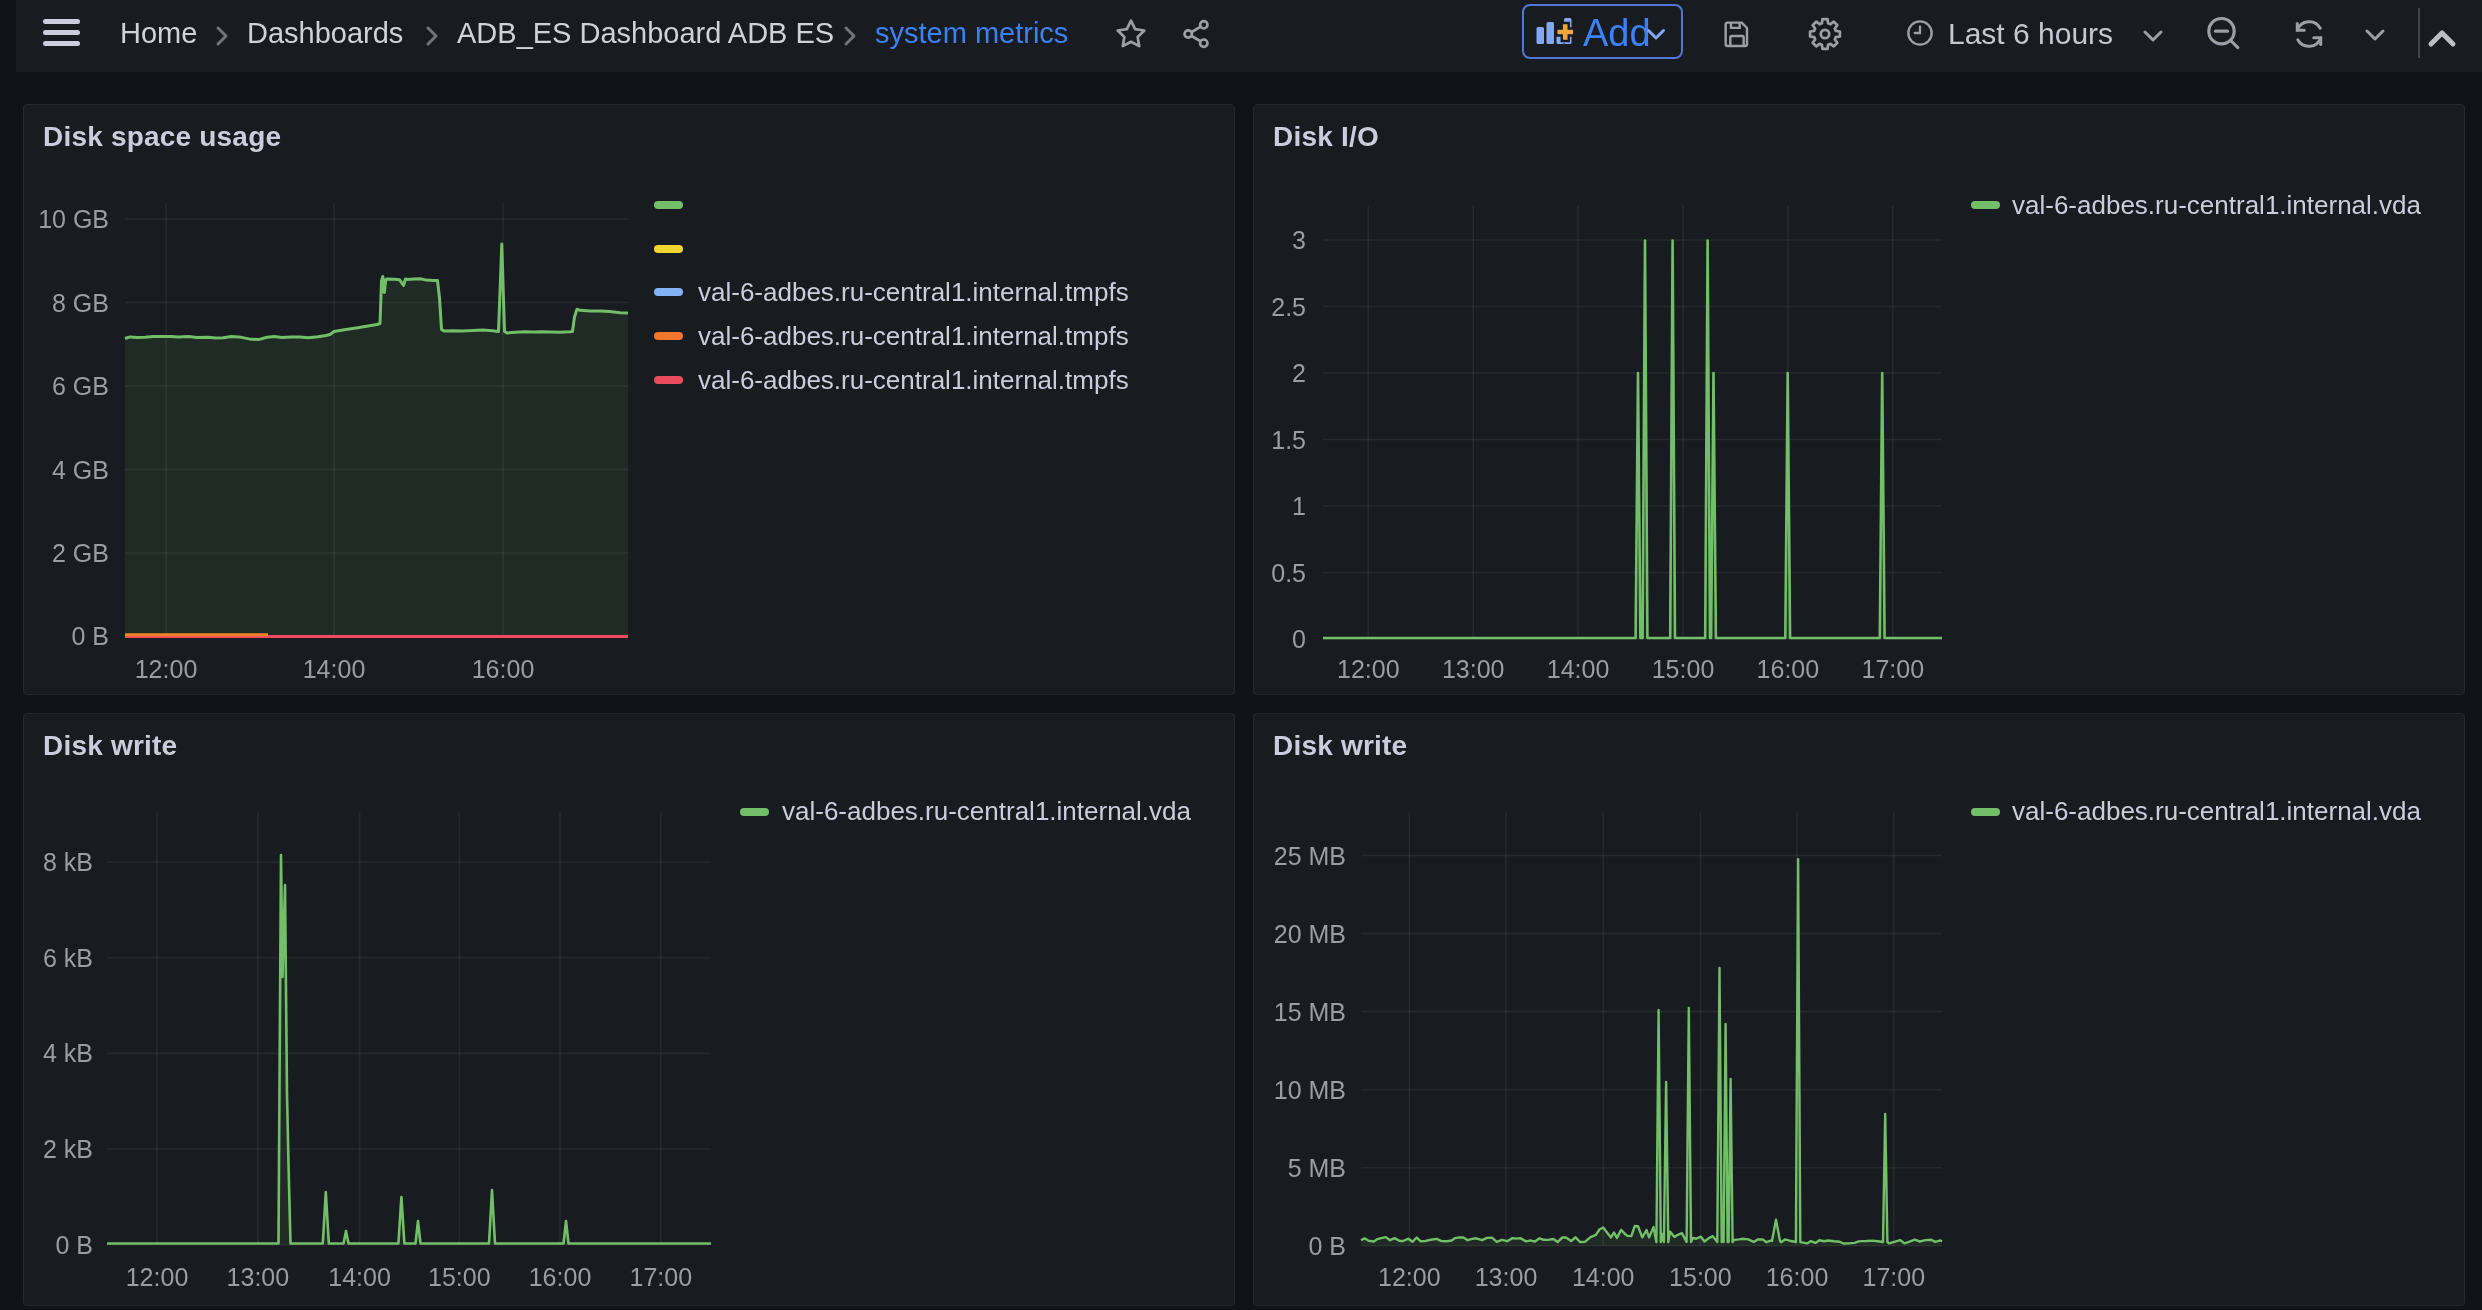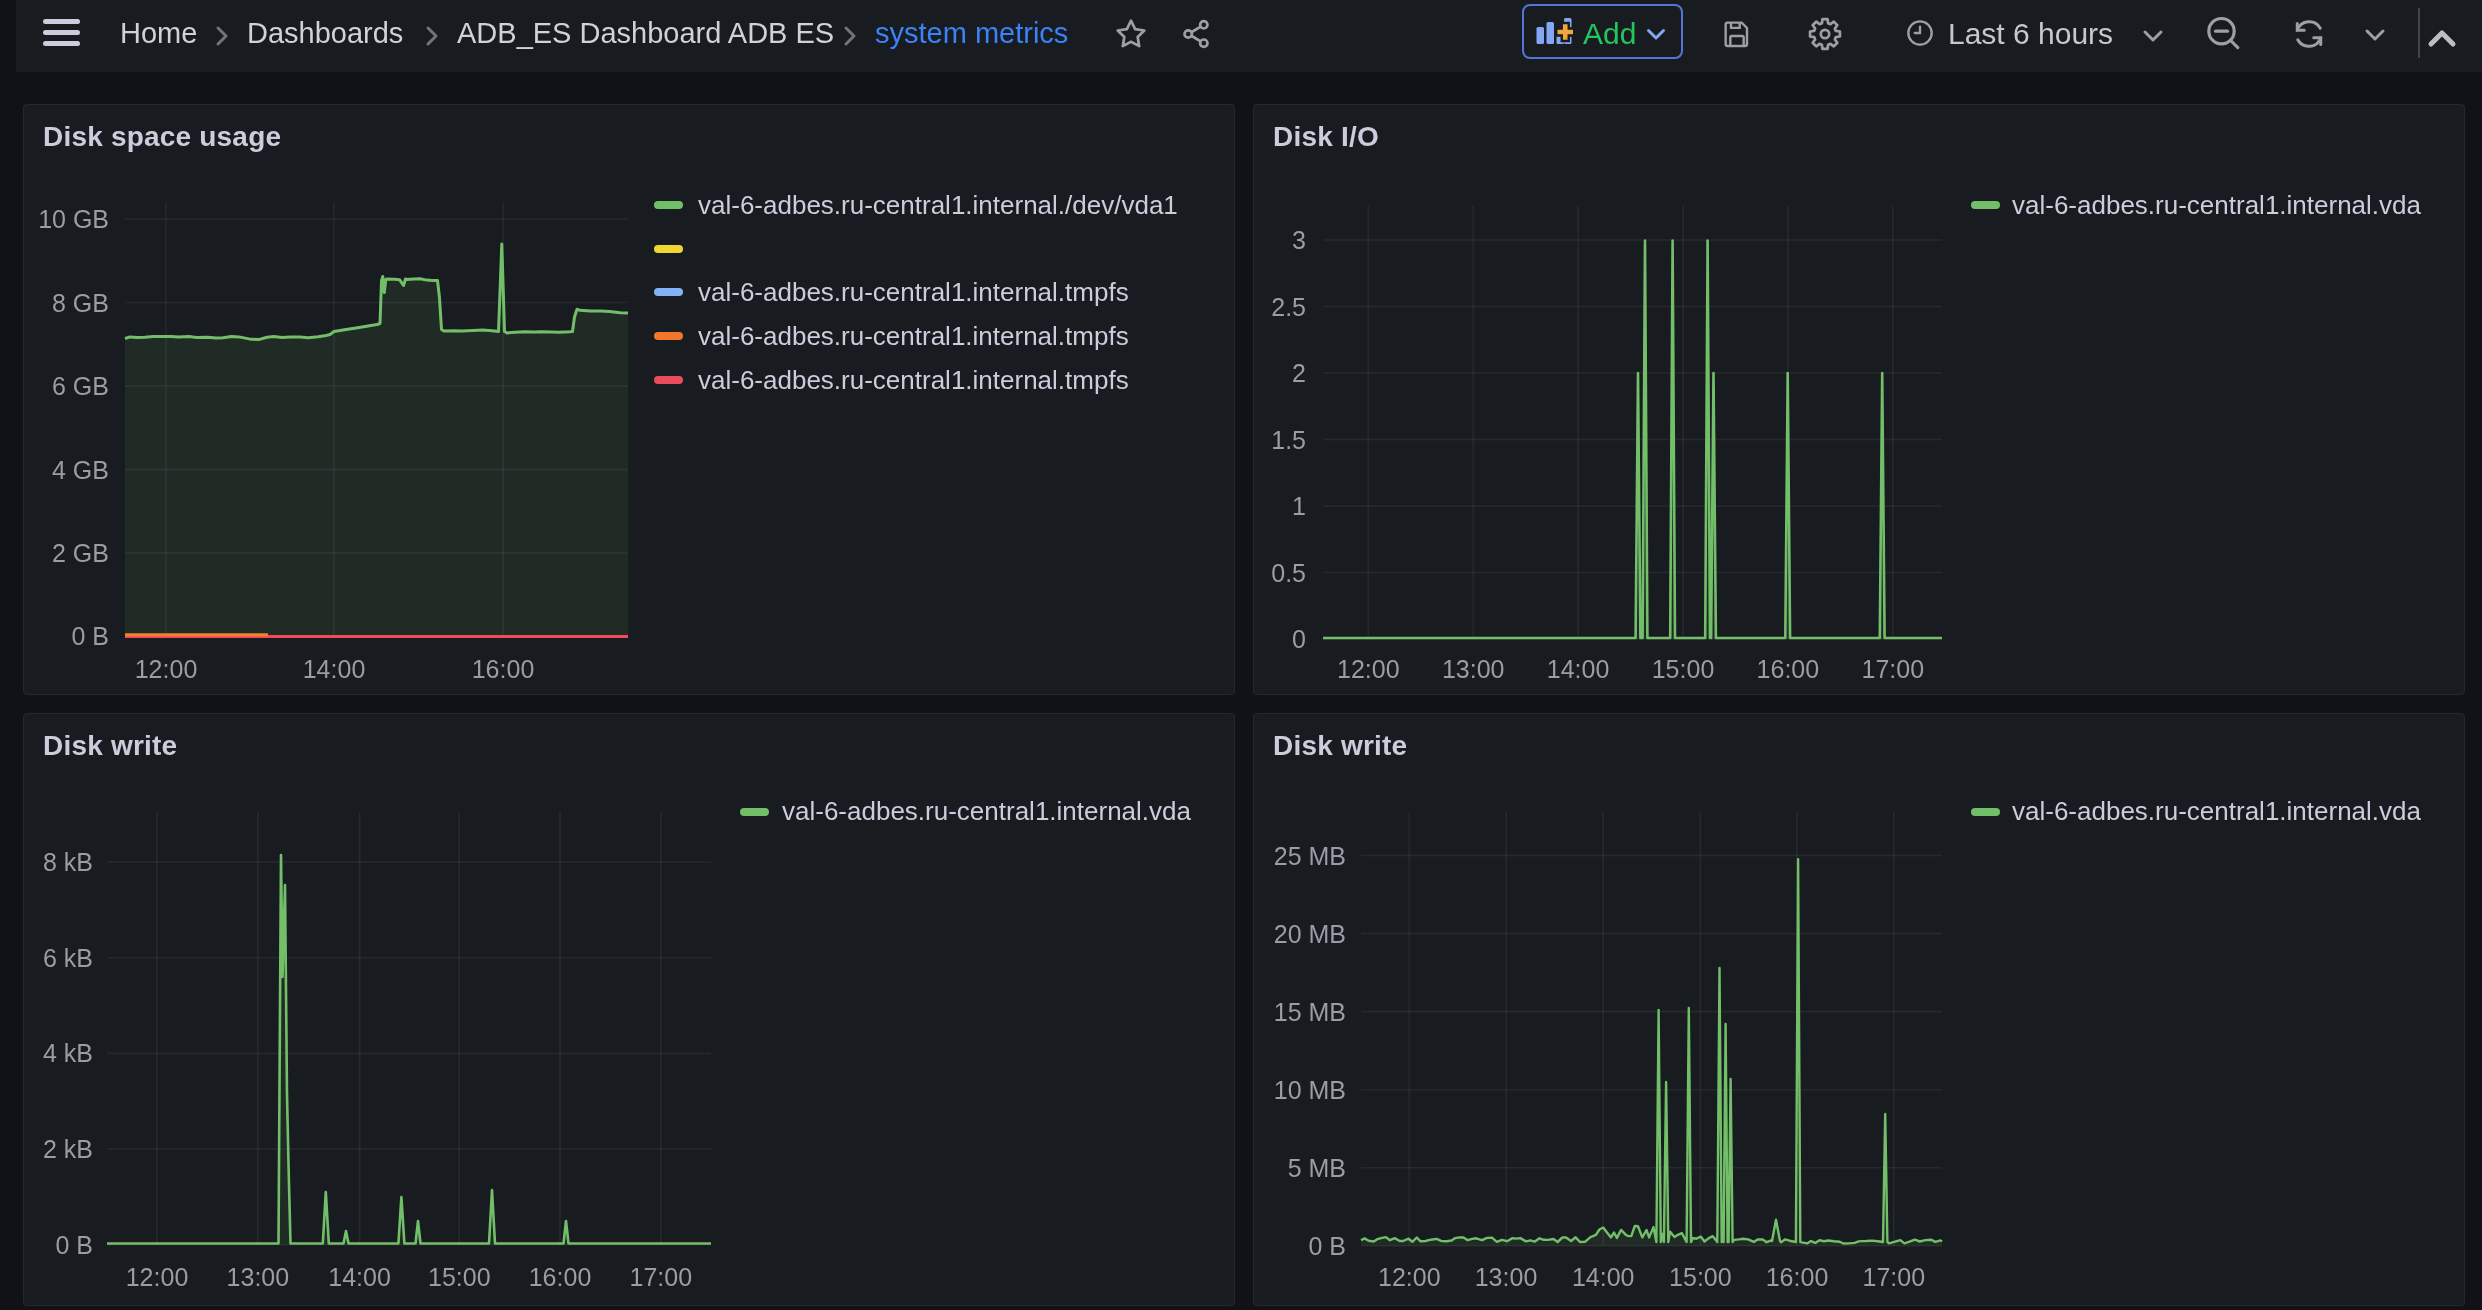--- a/index.html
+++ b/index.html
@@ -48,21 +48,21 @@
       </g>
     </svg>
   <div style="position:absolute;left:1506px;top:4px;width:161px;height:55px;border:2px solid #5276d5;border-radius:8px;"></div>
   <svg class="navicon" style="left:1520px;top:15px" width="39" height="34" viewBox="0 0 39 34">
     <rect x="0.5" y="12" width="7.5" height="17" rx="1.5" fill="#83a7f4"></rect>
     <rect x="10.5" y="7" width="7.5" height="22" rx="1.5" fill="#83a7f4"></rect>
     <rect x="20.5" y="16" width="7.5" height="13" rx="1.5" fill="#83a7f4"></rect>
     <rect x="28" y="3" width="7.5" height="26" rx="1.5" fill="#83a7f4"></rect>
     <path d="M25.75 8 h7 v5.5 h5.5 v7 h-5.5 v5.5 h-7 v-5.5 h-5.5 v-7 h5.5 Z" fill="#eda73c" stroke="#181b1f" stroke-width="2.4"></path>
   </svg>
-  <div class="crumb" style="left:1567px;color:#22c55e;font-size:30px;font-weight:400">Add</div>
+  <div class="crumb" style="left:1567px;color:#3b82f6;font-size:38px;font-weight:400">Add</div>
   <svg class="navicon" style="left:1628px;top:22px" width="24" height="24" viewBox="0 0 24 24">
       <path d="M4.5 8.5 L12 16 L19.5 8.5" stroke="#83a7f4" stroke-width="3" fill="none" stroke-linecap="round" stroke-linejoin="round"></path>
     </svg>
   <svg class="navicon" style="left:1705px;top:17px" width="32" height="34" viewBox="0 0 24 24">
       <g fill="none" stroke="#9d9fa8" stroke-width="1.8">
         <path d="M4.5 3.5 h11 l4 4 v12 a1.5 1.5 0 0 1 -1.5 1.5 h-13 a1.5 1.5 0 0 1 -1.5 -1.5 v-14.5 a1.5 1.5 0 0 1 1.5 -1.5 Z" stroke-linejoin="round"></path>
         <path d="M7.5 3.8 v3.6 h6.5 v-3.6"></path>
         <path d="M7 21 v-6.5 a1 1 0 0 1 1 -1 h8 a1 1 0 0 1 1 1 V21"></path>
       </g>
     </svg>
@@ -124,21 +124,20 @@
       <text x="85" y="531" fill="#9a9ca6" font-size="25" text-anchor="end" dominant-baseline="central">0 B</text>
       <text x="142" y="564" fill="#9a9ca6" font-size="25" text-anchor="middle" dominant-baseline="central">12:00</text>
       <text x="310" y="564" fill="#9a9ca6" font-size="25" text-anchor="middle" dominant-baseline="central">14:00</text>
       <text x="479" y="564" fill="#9a9ca6" font-size="25" text-anchor="middle" dominant-baseline="central">16:00</text>
       <path d="M101,233.5 L106,231.9 L113.6,232.4 L120.9,232.3 L129.4,231.5 L138.4,231.5 L147.1,231.5 L154.5,232.1 L164.8,231.6 L172.7,232.4 L183.5,232.3 L192.1,233.0 L199.2,232.8 L207.4,231.6 L214.9,231.9 L225.1,233.9 L234.5,234.6 L243.0,232.3 L250.2,231.5 L258.0,232.5 L266.7,231.9 L276.1,232.1 L284.3,232.7 L294.1,231.8 L302,230.5 L306,229.5 L310,226.5 L316,225.5 L322,224.5 L332,223 L344,221 L353,219.5 L356,218.5 L357.5,176 L358.8,171.5 L360.3,187.5 L361.8,174.5 L363,173.9 L370.5,174.3 L375.7,174.8 L379.5,180.5 L381.5,174 L383,174.4 L390.0,173.9 L396.0,173.7 L402.7,175.1 L408.9,175.4 L413.5,175.5 L415.5,193 L417.5,224.5 L420,225.9 L429.4,225.7 L438.2,226.1 L449.0,225.6 L458.6,225.0 L468.4,225.8 L474.5,226.5 L477.8,139 L480.5,226.5 L483,227.9 L491.1,227.2 L500.8,226.7 L509.7,226.9 L517.1,226.8 L527.2,226.9 L535.2,227.2 L545.7,226.8 L548.5,226.5 L550.5,212 L553,204.2 L556,205.3 L566.5,206.1 L577.0,206.0 L585.7,206.5 L596.2,207.7 L604,208 L604,531 L101,531 Z" fill="rgba(115,191,105,0.10)" stroke="none"></path>
       <path d="M101,233.5 L106,231.9 L113.6,232.4 L120.9,232.3 L129.4,231.5 L138.4,231.5 L147.1,231.5 L154.5,232.1 L164.8,231.6 L172.7,232.4 L183.5,232.3 L192.1,233.0 L199.2,232.8 L207.4,231.6 L214.9,231.9 L225.1,233.9 L234.5,234.6 L243.0,232.3 L250.2,231.5 L258.0,232.5 L266.7,231.9 L276.1,232.1 L284.3,232.7 L294.1,231.8 L302,230.5 L306,229.5 L310,226.5 L316,225.5 L322,224.5 L332,223 L344,221 L353,219.5 L356,218.5 L357.5,176 L358.8,171.5 L360.3,187.5 L361.8,174.5 L363,173.9 L370.5,174.3 L375.7,174.8 L379.5,180.5 L381.5,174 L383,174.4 L390.0,173.9 L396.0,173.7 L402.7,175.1 L408.9,175.4 L413.5,175.5 L415.5,193 L417.5,224.5 L420,225.9 L429.4,225.7 L438.2,226.1 L449.0,225.6 L458.6,225.0 L468.4,225.8 L474.5,226.5 L477.8,139 L480.5,226.5 L483,227.9 L491.1,227.2 L500.8,226.7 L509.7,226.9 L517.1,226.8 L527.2,226.9 L535.2,227.2 L545.7,226.8 L548.5,226.5 L550.5,212 L553,204.2 L556,205.3 L566.5,206.1 L577.0,206.0 L585.7,206.5 L596.2,207.7 L604,208" fill="none" stroke="#73bf69" stroke-width="3" stroke-linejoin="round"></path>
       <line x1="101" y1="531.5" x2="604" y2="531.5" stroke="#f2495c" stroke-width="3"></line>
       <line x1="101" y1="529.8" x2="244" y2="529.8" stroke="#f2822a" stroke-width="3"></line>
     </svg>
     <div class="lmark" style="left:630px;top:95.5px;background:#73bf69"></div>
-    <div class="leg" style="left:674px;top:84.5px">val-6-adbes.ru-central1.internal./dev/vda1</div>
     <div class="lmark" style="left:630px;top:139.5px;background:#f0d62f"></div>
     <div class="lmark" style="left:630px;top:183.3px;background:#83b3f5"></div>
     <div class="leg" style="left:674px;top:172.3px">val-6-adbes.ru-central1.internal.tmpfs</div>
     <div class="lmark" style="left:630px;top:227.3px;background:#f2762b"></div>
     <div class="leg" style="left:674px;top:216.3px">val-6-adbes.ru-central1.internal.tmpfs</div>
     <div class="lmark" style="left:630px;top:271.0px;background:#ea4c5d"></div>
     <div class="leg" style="left:674px;top:260.0px">val-6-adbes.ru-central1.internal.tmpfs</div>
   </div>
 <div class="panel" style="left:1253px;top:104px;width:1212px;height:591px">
     <div class="ptitle">Disk I/O</div>

